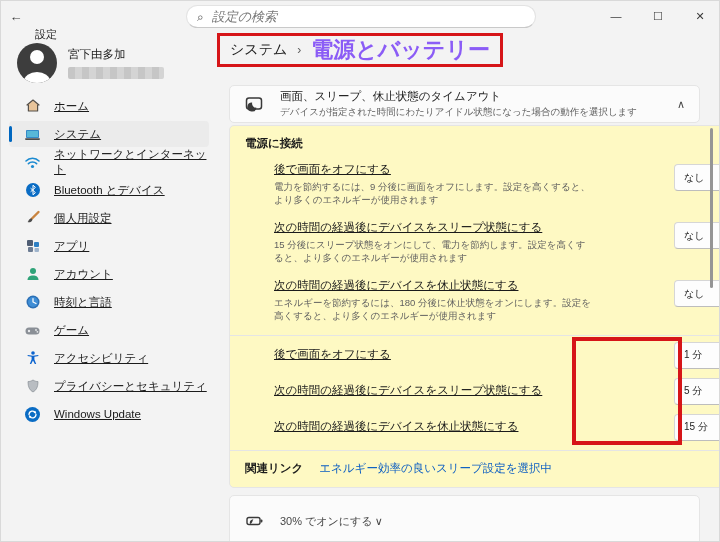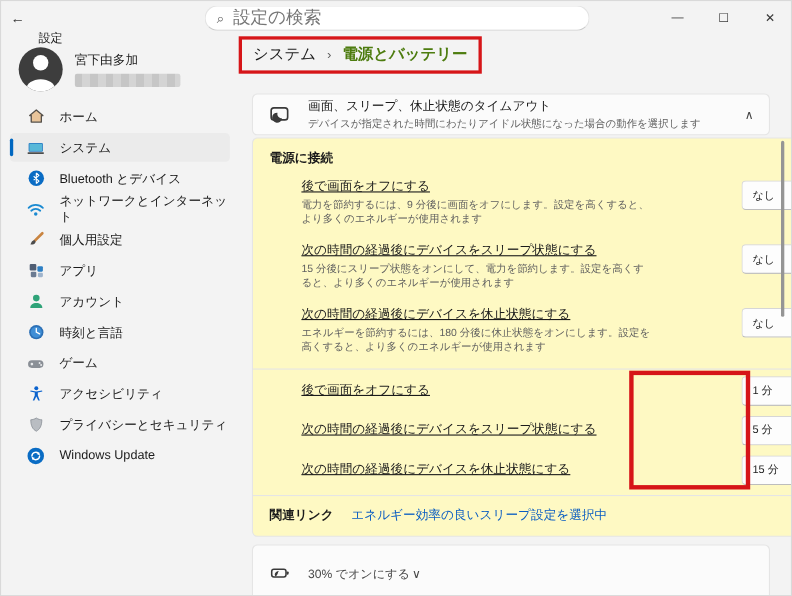--- a/index.html
+++ b/index.html
@@ -6,45 +6,45 @@
   html,body { width:720px; height:542px; }
   body { font-family:"Liberation Sans","DejaVu Sans",sans-serif; color:#1b1b1b; }
   #window { position:relative; width:720px; height:542px; background:#f3f3f3; overflow:hidden; border:1px solid #d9d9d9; }
 
   
   #titlebar { position:absolute; left:0; top:0; width:720px; height:30px; display:flex; align-items:center; }
   .back-btn { width:30px; height:30px; display:flex; align-items:center; justify-content:center; font-size:13px; color:#3b3b3b; }
   .app-title { font-size:11px; color:#1b1b1b; margin-left:4px;margin-top:36px; }
   .search-pill { position:absolute; left:185px; top:4px; width:350px; height:23px; background:#ffffff; border:1px solid #e3e3e3; border-bottom-color:#c9c9c9; border-radius:12px; display:flex; align-items:center; padding:0 10px; }
   .search-pill .mag { font-size:12px; color:#5f5f5f; margin-right:8px; }
-  .search-pill input { border:none; outline:none; background:transparent; font-size:16px; color:#1b1b1b; width:280px; font-family:inherit; }
+  .search-pill input { border:none; outline:none; background:transparent; font-size:13px; color:#1b1b1b; width:280px; font-family:inherit;font-style:italic; }
   .search-pill input::placeholder { color:#767676; }
   .caption-btns { position:absolute; right:0; top:0; display:flex; }
   .cap { width:42px; height:30px; display:flex; align-items:center; justify-content:center; font-size:11px; color:#3b3b3b; }
 
   
   #sidebar { position:absolute; left:0; top:30px; width:216px; height:512px; }
   .user-block { display:flex; align-items:center; margin:12px 0 10px 16px; }
   .avatar { width:40px; height:40px; border-radius:50%; background:#3d3d3d; position:relative; overflow:hidden; }
   .avatar .head { position:absolute; left:13px; top:7px; width:14px; height:14px; border-radius:50%; background:#fff; }
   .avatar .shoulders { position:absolute; left:7px; bottom:-7px; width:26px; height:18px; border-radius:50% 50% 0 0; background:#fff; }
   .user-meta { margin-left:11px; }
   .user-name { font-size:11.5px; font-weight:normal; color:#1b1b1b; }
   .user-blur { margin-top:5px; width:96px; height:12px; border-radius:2px; background:repeating-linear-gradient(90deg,#c6c6c6 0 7px,#d4d4d4 7px 14px); }
-  .nav { margin-top:6px; }
+  .nav { margin-top:6px;text-decoration:underline; }
   .nav-item { position:relative; display:flex; align-items:center; height:26px; margin:2px 8px; padding-left:15px; border-radius:4px; font-size:11.5px; color:#1b1b1b; }
   .nav-item .nicon { width:17px; height:17px; margin-right:13px; display:flex; align-items:center; justify-content:center; flex:0 0 17px; }
   .nav-item.selected { background:#ebebeb; }
   .nav-item.selected::before { content:""; position:absolute; left:0; top:5px; width:3px; height:16px; border-radius:2px; background:#0067c0; }
 
   
   .crumb-box { position:absolute; left:216px; top:32px; height:34px; border:3px solid #d61518; background:#f3f3f3; display:flex; align-items:center; padding:0 10px; }
   .crumb-parent { font-size:14px; color:#1b1b1b; }
   .crumb-sep { font-size:12px; color:#5d5d5d; margin:0 10px; }
-  .crumb-current { font-size:14px; font-weight:bold; color:#4d7c0f; }
+  .crumb-current { font-size:22px; font-weight:bold; color:#8b5cf6; }
 
   .card { background:#fbfbfb; border:1px solid #e5e5e5; border-radius:5px; }
   #expander-card { position:absolute; left:228px; top:84px; width:471px; height:38px; display:flex; align-items:center; padding:0 14px; }
   .exp-icon { width:20px; height:20px; margin-right:16px; flex:0 0 20px; }
   .exp-text { flex:1; }
   .exp-title { font-size:11.5px; color:#1b1b1b; }
   .exp-desc { font-size:9.5px; color:#5f5f5f; margin-top:2px; }
   .chev { font-size:11px; color:#454545; }
 
   #main-card { position:absolute; left:228px; top:124px; width:564px; height:363px; background:#fef9c3; border:1px solid #e5e5e5; border-radius:5px; }
@@ -115,36 +115,36 @@
           <svg width="17" height="17" viewBox="0 0 17 17">
               <rect x="2" y="4" width="13" height="8" rx="1" fill="#2d7fc4"></rect>
               <rect x="2.8" y="4.8" width="11.4" height="6.4" fill="#58b8d8"></rect>
               <rect x="1" y="12.3" width="15" height="1.6" rx="0.8" fill="#4c4c4c"></rect>
             </svg>
         </span>
         <span>システム</span>
       </div>
       <div class="nav-item">
         <span class="nicon">
-          <svg width="16" height="16" viewBox="0 0 16 16">
-              <circle cx="8" cy="8" r="7" fill="#0a6cc4"></circle>
-              <path d="M8 3.2 L8 12.8 M8 3.2 L10.4 5.4 L5.6 9.8 M8 12.8 L10.4 10.6 L5.6 6.2" stroke="#fff" stroke-width="1" fill="none" stroke-linejoin="round"></path>
-            </svg>
-        </span>
-        <span>Bluetooth とデバイス</span>
-      </div>
-      <div class="nav-item">
-        <span class="nicon">
           <svg width="17" height="17" viewBox="0 0 17 17">
               <path d="M2 7 A9 9 0 0 1 15 7" stroke="#1b8ad1" stroke-width="1.6" fill="none" stroke-linecap="round"></path>
               <path d="M4.4 9.6 A6 6 0 0 1 12.6 9.6" stroke="#1b8ad1" stroke-width="1.6" fill="none" stroke-linecap="round"></path>
               <circle cx="8.5" cy="12.5" r="1.6" fill="#1b8ad1"></circle>
             </svg>
         </span>
         <span>ネットワークとインターネット</span>
+      </div>
+      <div class="nav-item">
+        <span class="nicon">
+          <svg width="16" height="16" viewBox="0 0 16 16">
+              <circle cx="8" cy="8" r="7" fill="#0a6cc4"></circle>
+              <path d="M8 3.2 L8 12.8 M8 3.2 L10.4 5.4 L5.6 9.8 M8 12.8 L10.4 10.6 L5.6 6.2" stroke="#fff" stroke-width="1" fill="none" stroke-linejoin="round"></path>
+            </svg>
+        </span>
+        <span>Bluetooth とデバイス</span>
       </div>
       <div class="nav-item">
         <span class="nicon">
           <svg width="16" height="16" viewBox="0 0 16 16">
               <path d="M13.5 2 L6.5 9" stroke="#c98440" stroke-width="2.4" stroke-linecap="round"></path>
               <path d="M6.8 8.6 C7.8 9.6 7.4 11.4 5.6 12 C4 12.6 2.6 12 2.6 12 C3.6 11.2 3.2 10.4 4.2 9.4 C5 8.6 6.2 8.2 6.8 8.6 Z" fill="#4c4c4c"></path>
             </svg>
         </span>
         <span>個人用設定</span>
       </div>

